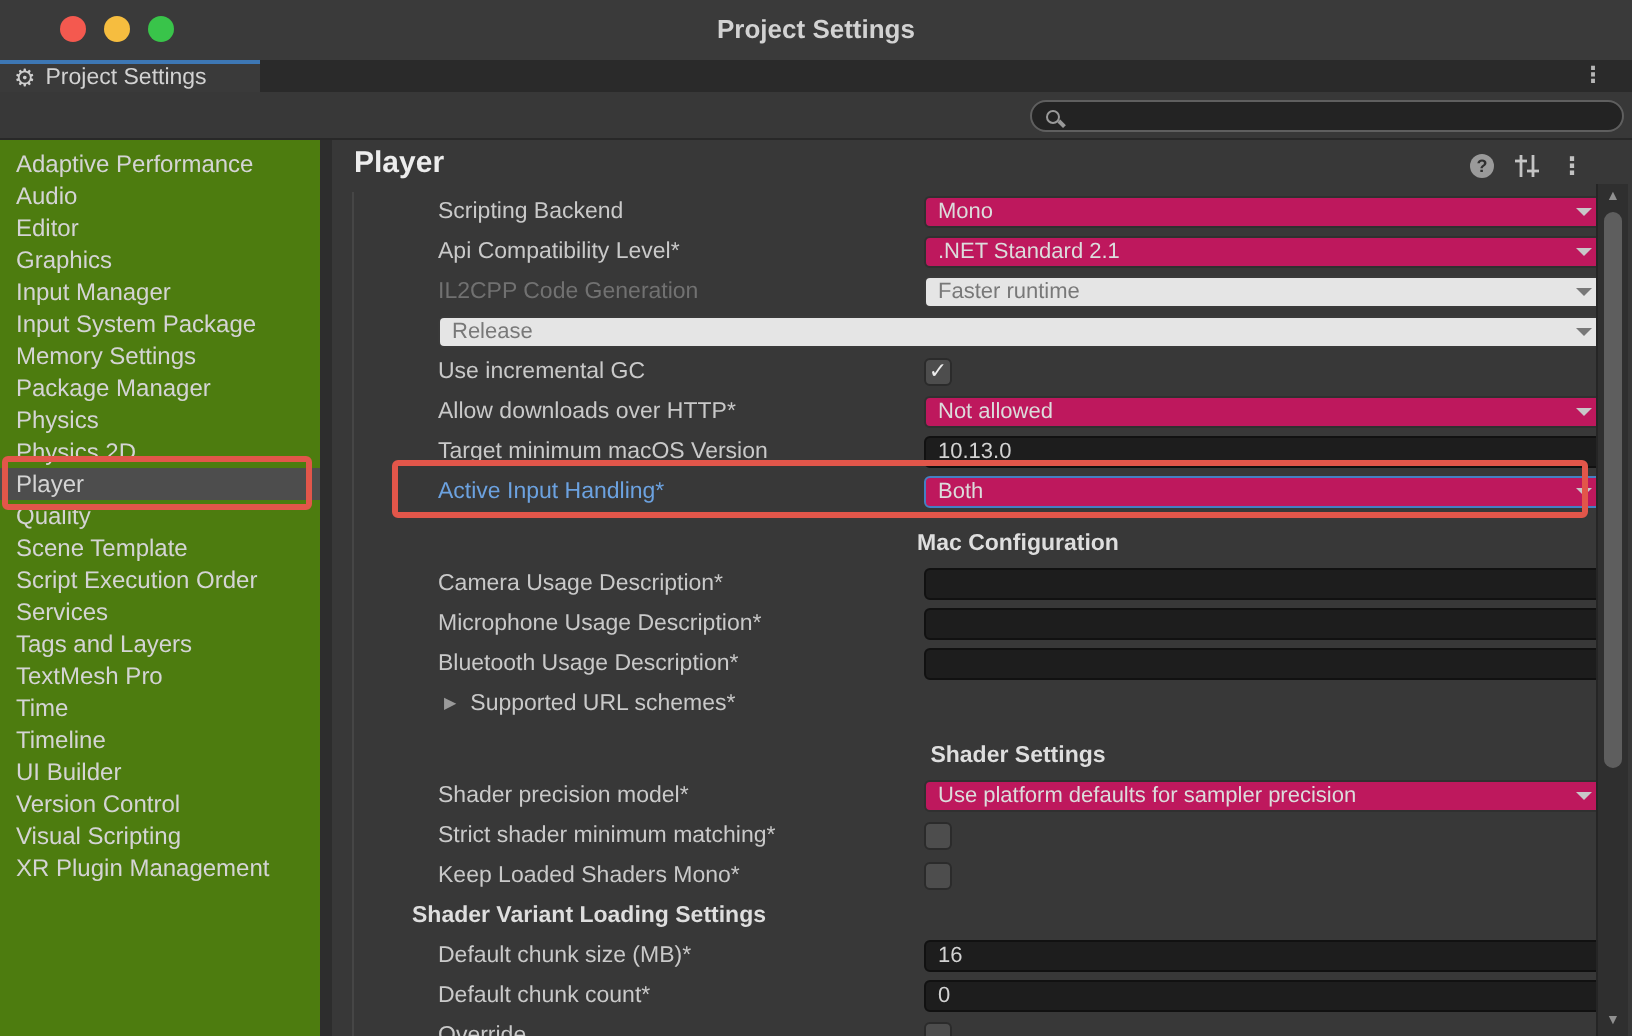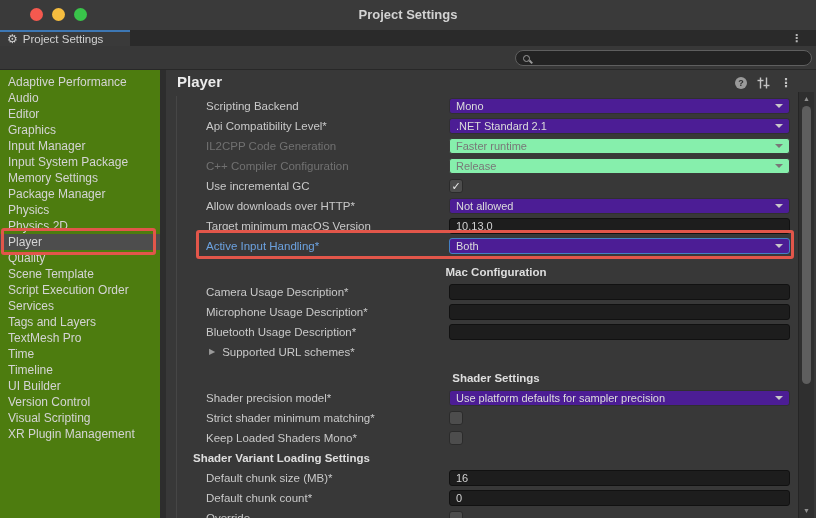--- a/index.html
+++ b/index.html
@@ -44,38 +44,38 @@
   .side-item.selected{background:#4d4d4d;}
   #divider{position:absolute;left:160px;top:70px;width:6px;height:448px;background:#2d2d2d;}
   
   #panel{position:absolute;left:166px;top:70px;width:650px;height:448px;background:#383838;}
   #panel-title{position:absolute;left:11px;top:3px;font-size:15px;font-weight:bold;color:#ececec;}
   #panel-icons{position:absolute;right:24px;top:7px;display:flex;gap:10px;align-items:center;}
   .help-icon{width:12px;height:12px;border-radius:50%;background:#9a9a9a;color:#2f2f2f;
     font-size:9px;font-weight:bold;text-align:center;line-height:12px;}
   .panel-kebab{color:#c2c2c2;font-size:12px;font-weight:bold;line-height:12px;}
   #indent-line{position:absolute;left:10px;top:26px;bottom:0;width:1px;background:#464646;}
-  #rows{position:absolute;left:3px;top:26px;width:630px;bottom:0;overflow:hidden;}
+  #rows{position:absolute;left:16px;top:26px;width:630px;bottom:0;overflow:hidden;}
   .row{display:flex;align-items:center;height:20px;padding-left:37px;}
   .row.gap{margin-top:6px;justify-content:center;}
   .row .label{flex:0 0 243px;font-size:11.5px;color:#c9c9c9;white-space:nowrap;overflow:hidden;}
   .row .label.disabled{color:#717171;}
   .row .label.modified{color:var(--modified);}
   .row.header{padding-left:24px;}
   .row.header .label{flex:none;font-weight:bold;color:#dedede;}
   .row.foldout{padding-left:40px;}
   .row.foldout .label{flex:none;}
   .fold-tri{color:#9a9a9a;font-size:8px;margin-right:7px;line-height:8px;}
   .widget{flex:1;display:flex;align-items:center;padding-right:9px;}
-  .dropdown{flex:1;height:16px;background:#4c1d95;border:1px solid #303030;border-radius:3px;
+  .dropdown{flex:1;height:16px;background:#be185d;border:1px solid #303030;border-radius:3px;
     position:relative;display:flex;align-items:center;padding:0 20px 0 6px;}
   .dropdown .dd-text{font-size:11px;color:#dcdcdc;line-height:1;white-space:nowrap;overflow:hidden;}
   .dropdown .caret{position:absolute;right:6px;top:50%;margin-top:-2px;width:0;height:0;
     border-left:4px solid transparent;border-right:4px solid transparent;border-top:4px solid #c8c8c8;}
-  .dropdown.disabled{background:#86efac;border-color:#3a3a3a;}
+  .dropdown.disabled{background:#e5e5e5;border-color:#3a3a3a;}
   .dropdown.disabled .dd-text{color:#787878;}
   .dropdown.disabled .caret{border-top-color:#787878;}
   .dropdown.focused{border-color:var(--focus);}
   .textfield{flex:1;height:16px;background:#1d1d1d;border:1px solid #111;border-radius:3px;
     display:flex;align-items:center;padding:0 6px;}
   .textfield span{font-size:11px;color:#d2d2d2;line-height:1;}
   .checkbox{width:14px;height:14px;background:#4d4d4d;border:1px solid #2b2b2b;border-radius:3px;
     color:#ececec;font-size:11px;line-height:12px;text-align:center;flex:0 0 auto;}
   
   #scrollbar{position:absolute;left:798px;top:92px;width:16px;height:426px;background:#2f2f2f;
@@ -178,21 +178,20 @@
       <div class="row">
         <span class="label disabled">IL2CPP Code Generation</span>
         <div class="widget">
           <div class="dropdown disabled">
             <span class="dd-text">Faster runtime</span>
             <span class="caret"></span>
           </div>
         </div>
       </div>
       <div class="row">
-        <span class="label disabled">C++ Compiler Configuration</span>
         <div class="widget">
           <div class="dropdown disabled">
             <span class="dd-text">Release</span>
             <span class="caret"></span>
           </div>
         </div>
       </div>
       <div class="row">
         <span class="label">Use incremental GC</span>
         <div class="widget">

